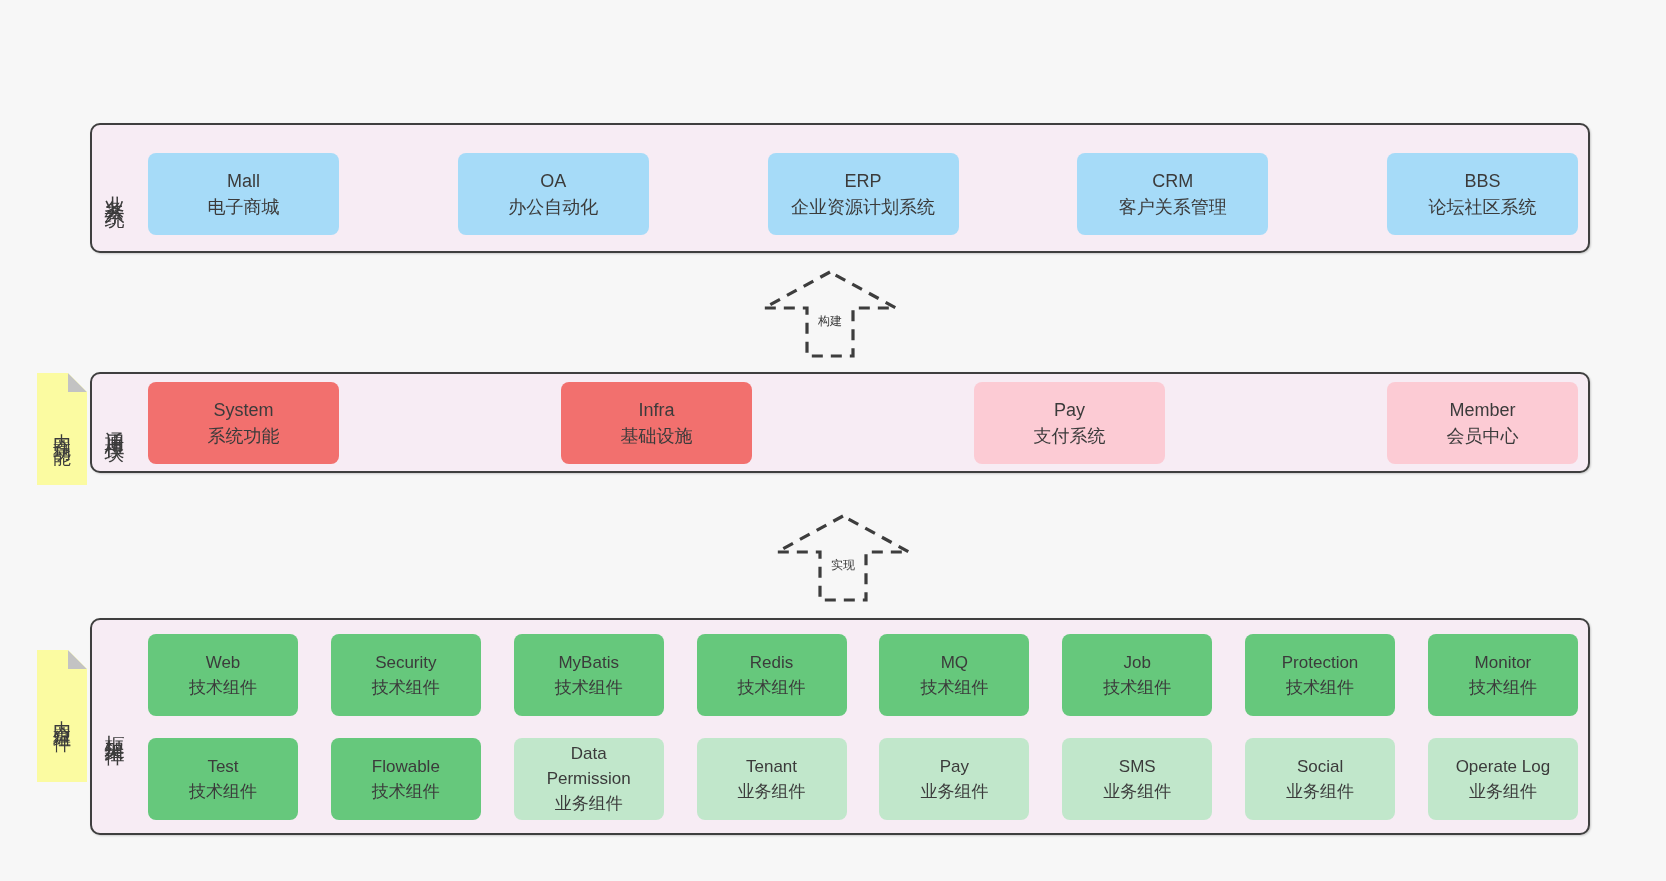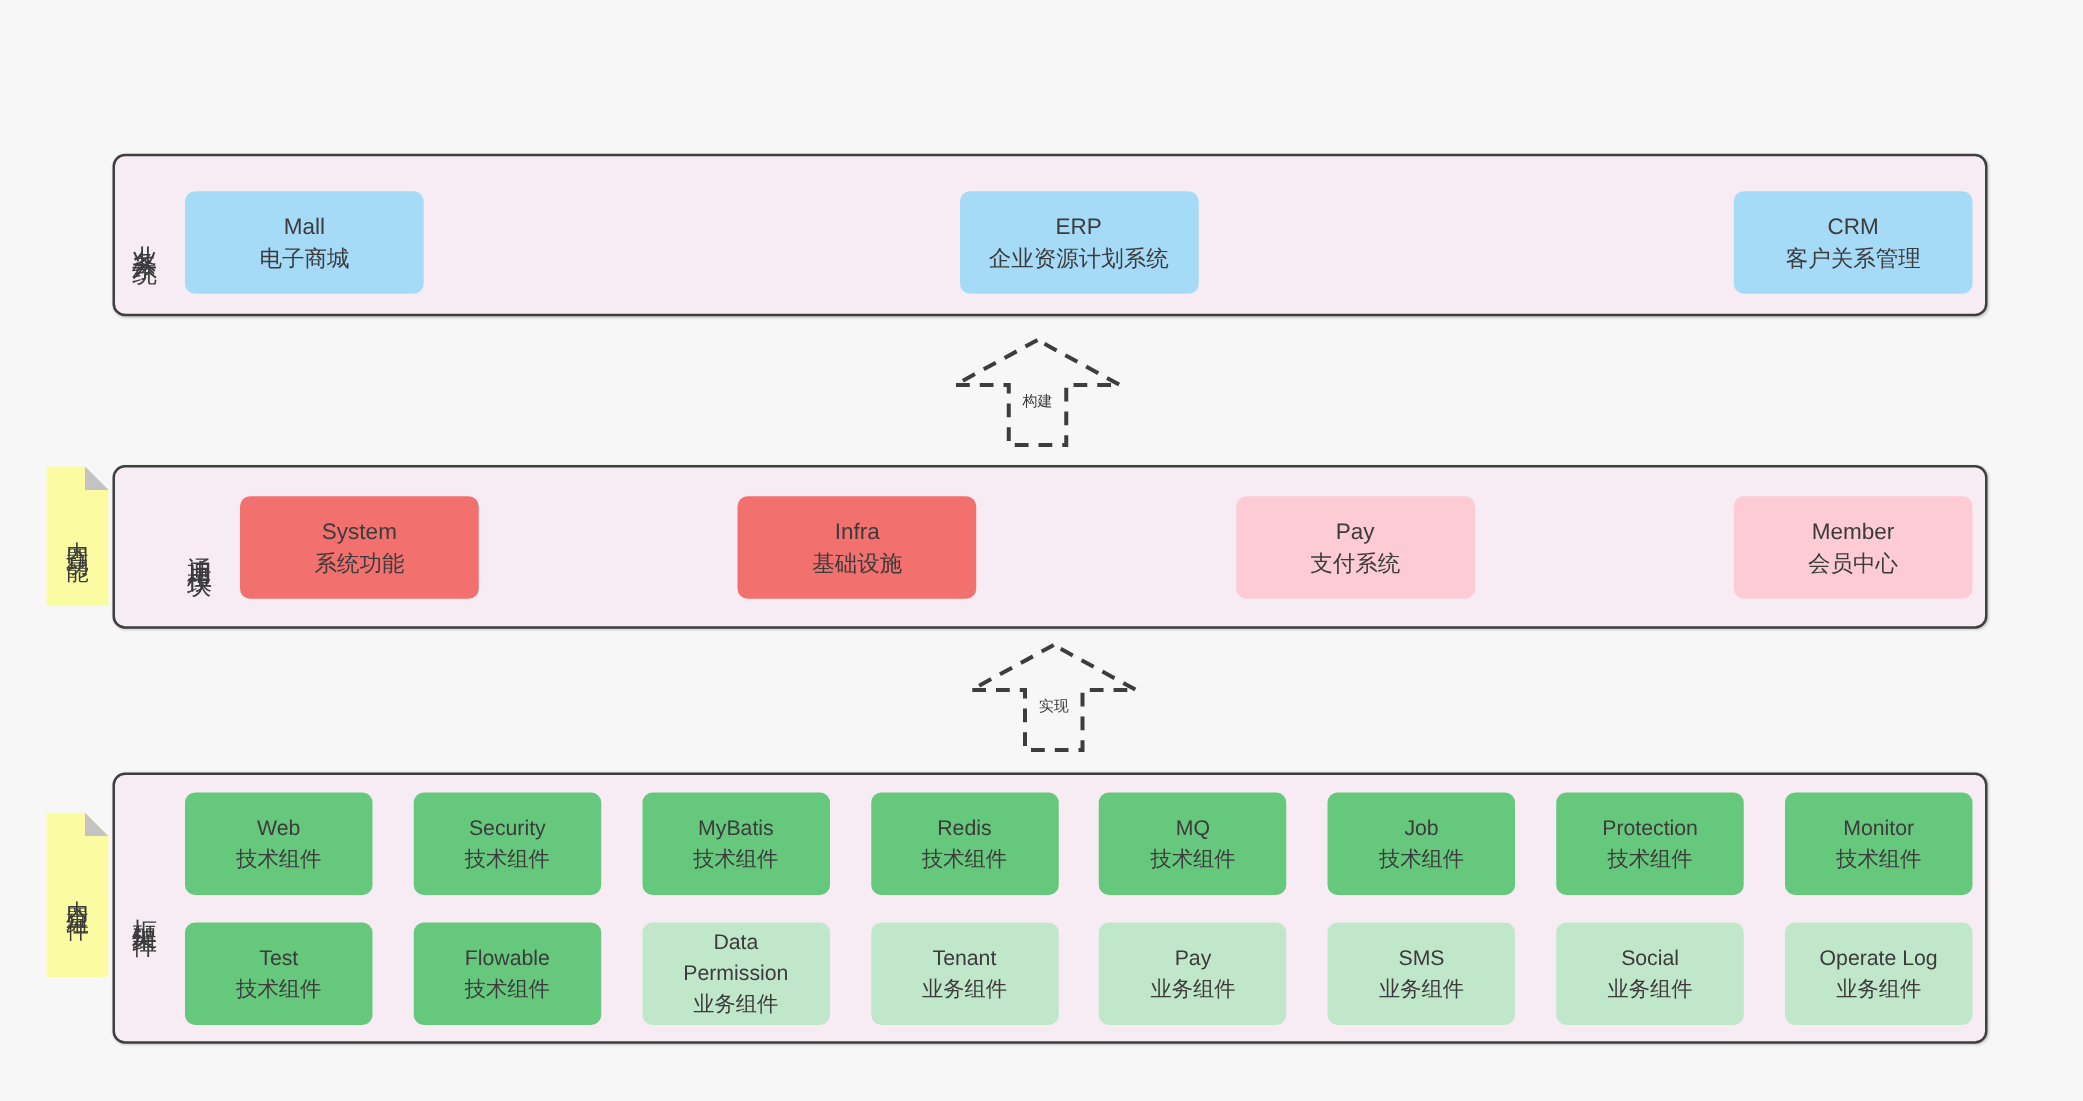--- a/index.html
+++ b/index.html
@@ -15,21 +15,21 @@
     background:var(--page-bg);color:var(--text);
     font-family:"Liberation Sans","DejaVu Sans",sans-serif;
   }
   .panel{
     position:absolute;left:90px;width:1500px;
     background:var(--panel-bg);border:2px solid var(--panel-border);
     border-radius:10px;display:flex;align-items:center;
     box-shadow:1px 1px 2px rgba(0,0,0,0.18);
   }
   #panel-business{top:123px;height:130px;}
-  #panel-modules{top:372px;height:131px;padding-left:44px;}
+  #panel-modules{top:372px;height:101px;}
   #panel-components{top:618px;height:217px;}
   .label-col{flex:0 0 46px;display:flex;justify-content:center;align-items:center;}
   .v-label{
     writing-mode:vertical-rl;text-orientation:upright;
     font-size:20px;letter-spacing:4px;color:var(--text);line-height:1;
   }
   .boxes{flex:1;display:flex;justify-content:space-between;padding:0 10px;}
   .rows{flex:1;display:flex;flex-direction:column;gap:22px;padding:0 10px;}
   .row{display:flex;justify-content:space-between;}
   .box{
@@ -81,26 +81,34 @@
   <section class="panel panel-6" id="panel-business">
     <div class="label-col">
       <span class="v-label">业务系统</span>
     </div>
     <div class="boxes">
       <div class="box blue">
         <span class="box-title">Mall</span>
         <span class="box-sub">电子商城</span>
       </div>
       <div class="box blue">
+        <span class="box-title">OA</span>
+        <span class="box-sub">办公自动化</span>
+      </div>
+      <div class="box blue">
         <span class="box-title">ERP</span>
         <span class="box-sub">企业资源计划系统</span>
       </div>
       <div class="box blue">
         <span class="box-title">CRM</span>
         <span class="box-sub">客户关系管理</span>
+      </div>
+      <div class="box blue">
+        <span class="box-title">BBS</span>
+        <span class="box-sub">论坛社区系统</span>
       </div>
     </div>
   </section>
 
   <div class="arrow" id="arrow-build">
     <svg viewBox="0 0 140 92" aria-hidden="true">
       <path d="M70 4 L4 40 L47 40 L47 88 L93 88 L93 40 L136 40 Z"></path>
     </svg>
     <div class="arrow-label">构建</div>
   </div>

